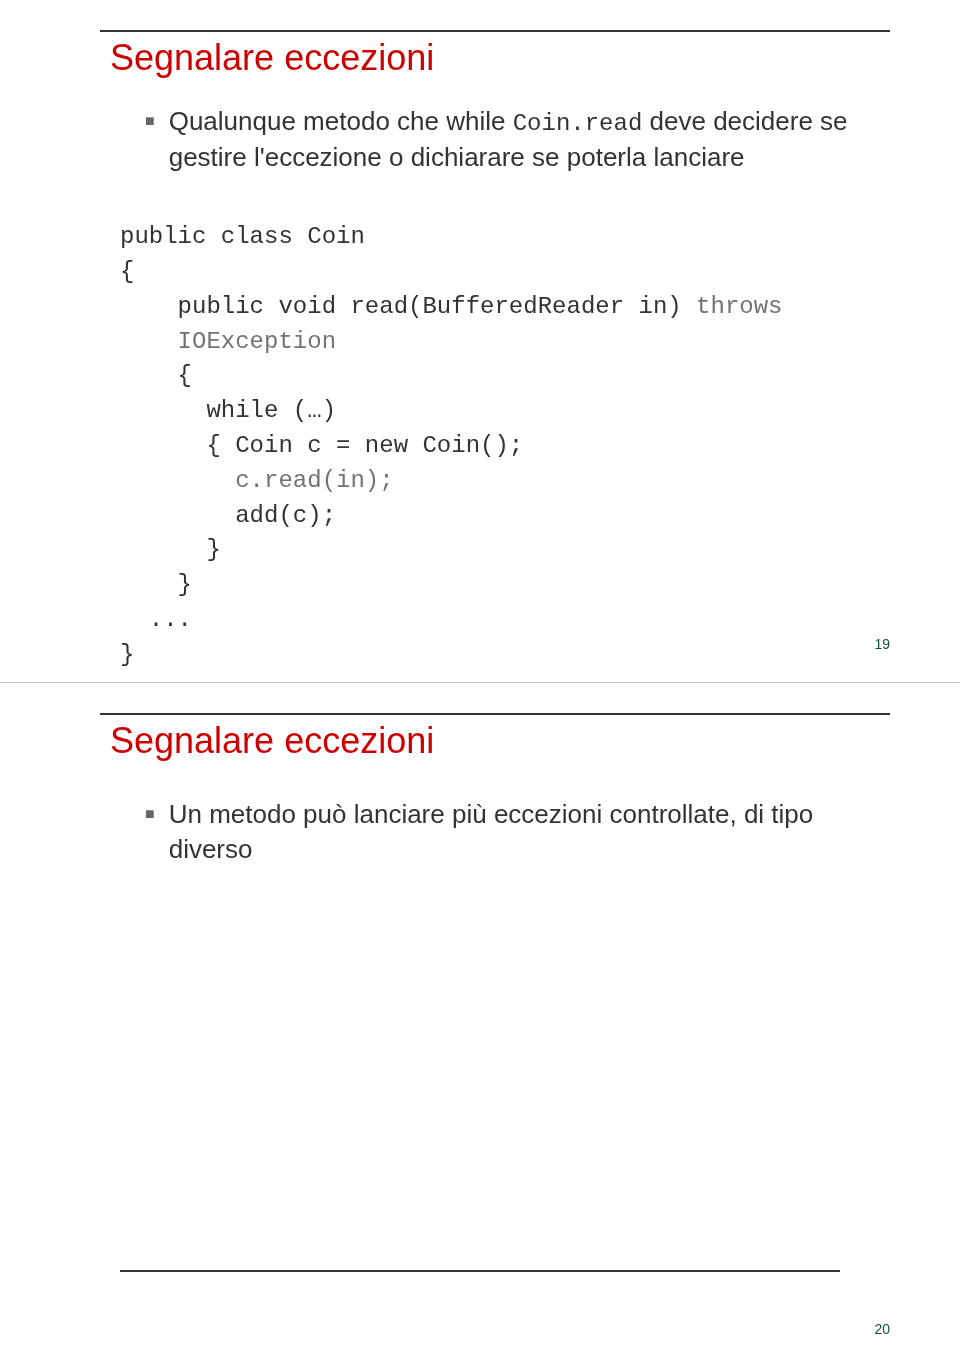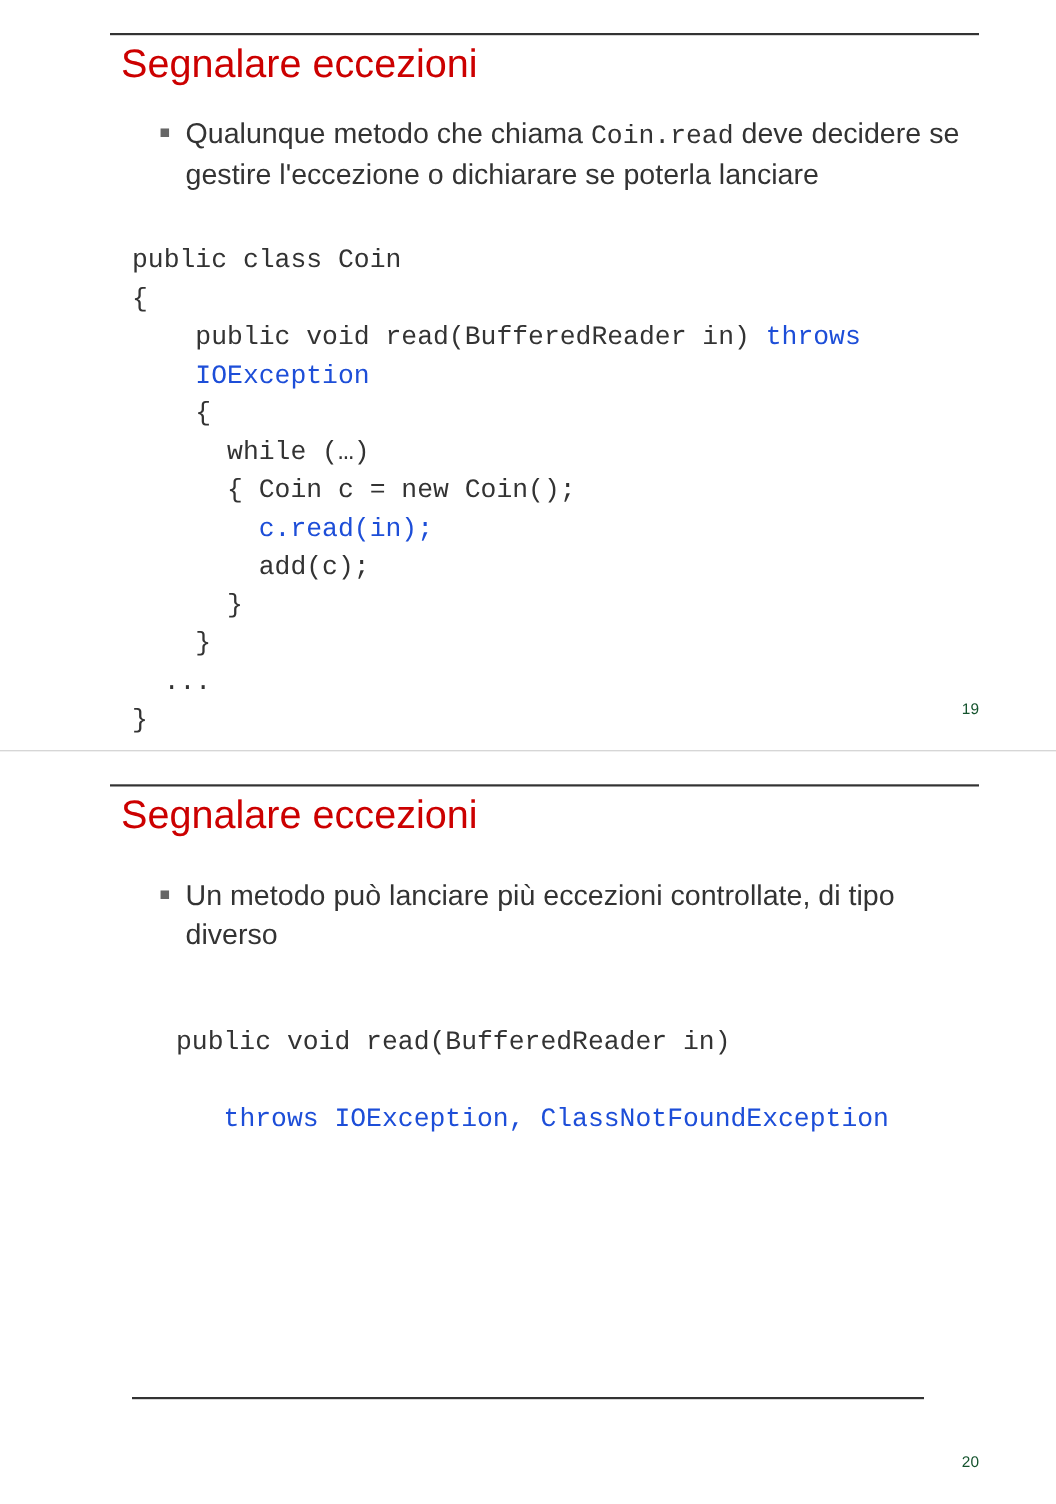--- a/index.html
+++ b/index.html
@@ -63,21 +63,21 @@
     font-family: "Courier New", Courier, monospace;
     font-size: 24px;
     color: #333;
     line-height: 1.45;
     padding-left: 20px;
     white-space: pre;
   }
   .code-block.slide2code {
     padding-left: 60px;
   }
-  .kw-red { color: #1d4ed8; }
+  .kw-red { color: #737373; }
   .page-num {
     position: absolute;
     bottom: 30px;
     right: 70px;
     font-size: 14px;
     color: #14532d;
   }
   .subtitle-line {
     height: 2px;
     background: #333;
@@ -92,21 +92,21 @@
 
 <div class="slide slide1">
   <div class="title-area">
     <h1 class="title">Segnalare eccezioni</h1>
   </div>
 
   <div class="content">
     <div class="bullet">
       <span class="bullet-marker">■</span>
       <span class="bullet-text">
-        <span>Qualunque metodo che chiama </span><span class="code-font">Coin.read</span><span> deve decidere se gestire l'eccezione o dichiarare se poterla lanciare</span>
+        <span>Qualunque metodo che while </span><span class="code-font">Coin.read</span><span> deve decidere se gestire l'eccezione o dichiarare se poterla lanciare</span>
       </span>
     </div>
   </div>
 
   <div class="code-block">
 <span>public class Coin</span>
 <span>{</span>
 <span><span>    public void read(BufferedReader in) </span><span class="kw-red">throws</span></span>
 <span class="kw-red">    IOException</span>
 <span>    {</span>
@@ -127,20 +127,16 @@
     <h1 class="title">Segnalare eccezioni</h1>
   </div>
 
   <div class="content" style="margin-top:35px;">
     <div class="bullet">
       <span class="bullet-marker">■</span>
       <span class="bullet-text">Un metodo può lanciare più eccezioni controllate, di tipo diverso</span>
     </div>
   </div>
 
-  <div class="code-block slide2code" style="margin-top:30px;">
-<span>public void read(BufferedReader in)</span>
-
-<span><span>   </span><span class="kw-red">throws IOException, ClassNotFoundException</span></span></div>
 
   <div class="subtitle-line"></div>
   <div class="page-num">20</div>
 </div>
 
 </body></html>

